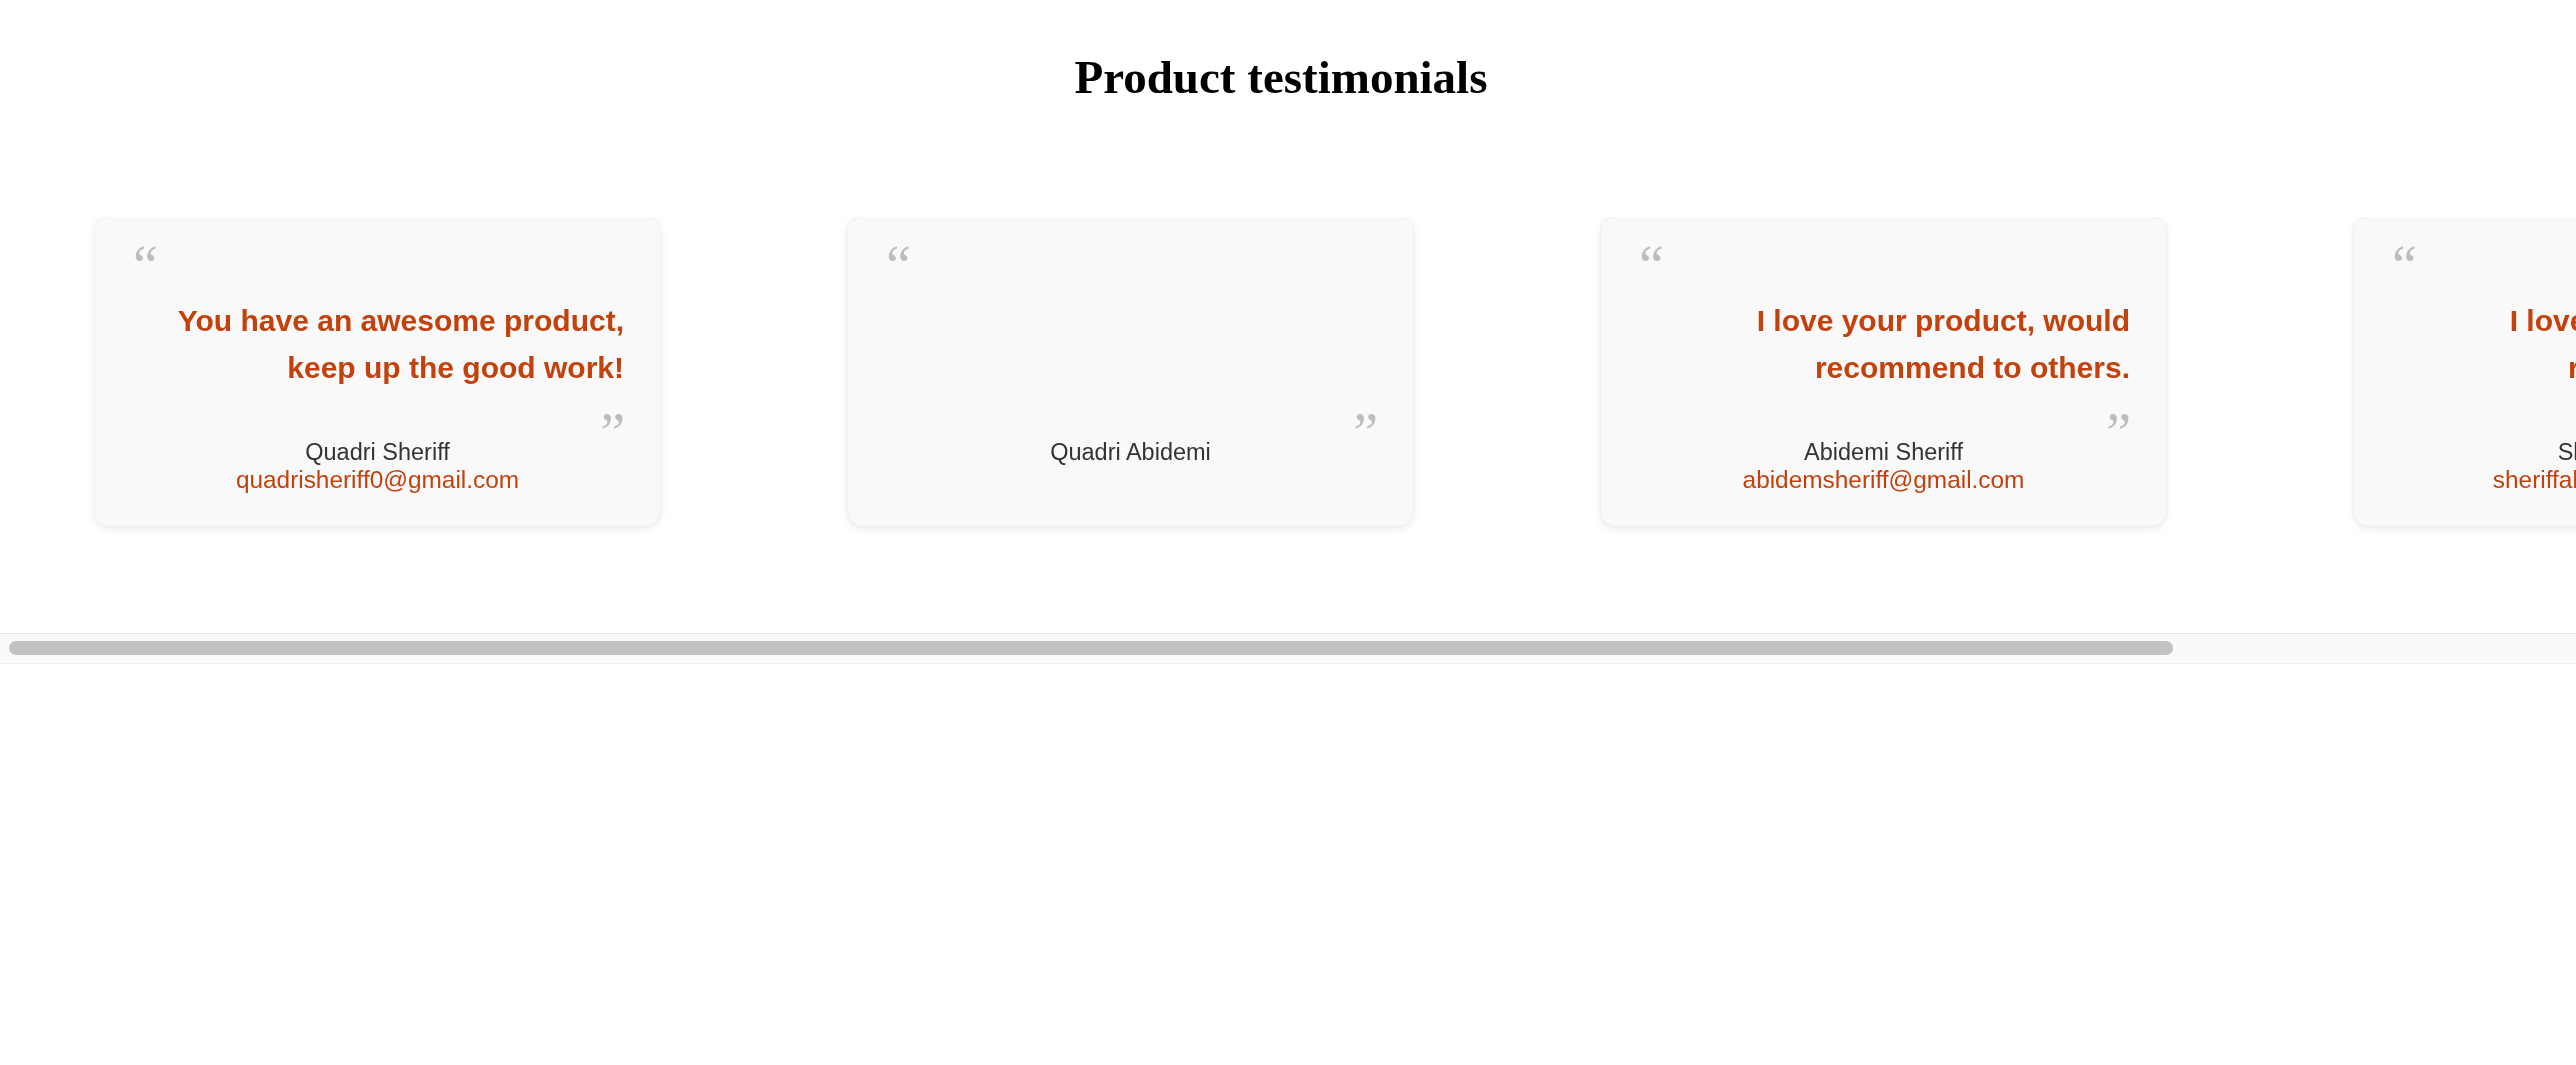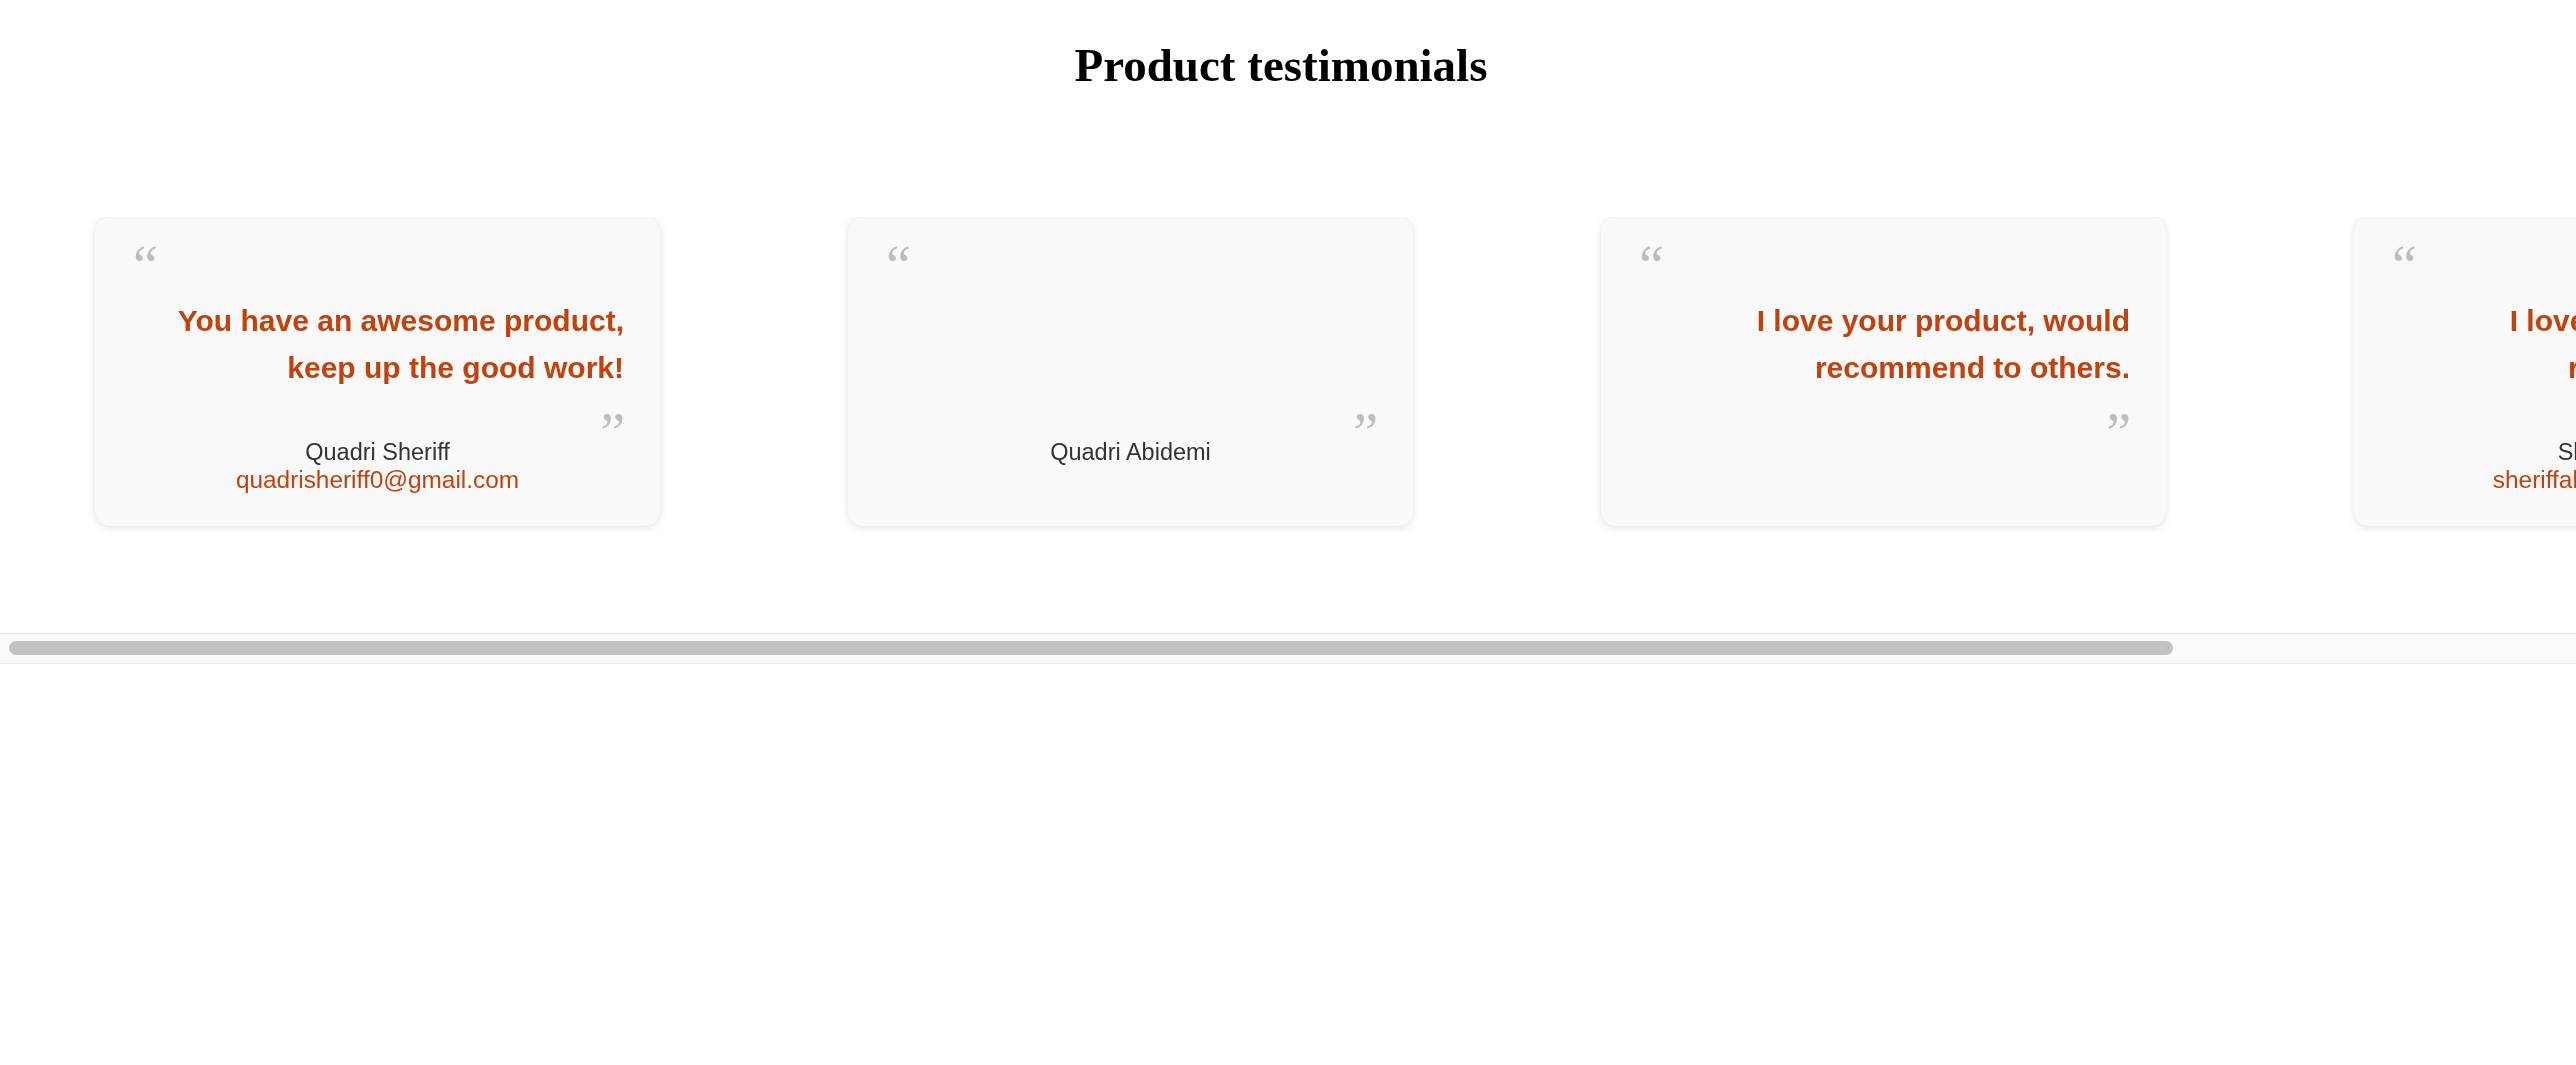--- a/index.html
+++ b/index.html
@@ -19,21 +19,21 @@
     position: relative;
     width: 2576px;
     height: 1065px;
     background: #ffffff;
   }
 
   
   .page-title {
     position: absolute;
     left: 0;
-    top: 6px;
+    top: 18px;
     width: 2562px;            
     text-align: center;
     font-family: "Liberation Serif", "DejaVu Serif", serif;
     font-weight: 700;
     font-size: 47px;
     line-height: 56px;
     letter-spacing: 0px;
     color: #000000;
     white-space: nowrap;
   }
@@ -184,20 +184,24 @@
         <span class="quote-close">”</span>
         <div class="author-block">
           <p class="author-name">Quadri Abidemi</p>
         </div>
       </div>
 
       <div class="testimonial-card">
         <span class="quote-open">“</span>
         <div class="quote-body">I love your product, would recommend to others.</div>
         <span class="quote-close">”</span>
+        <div class="author-block">
+          <p class="author-name">Abidemi Sheriff</p>
+          <p class="author-email">abidemsheriff@gmail.com</p>
+        </div>
       </div>
 
       <div class="testimonial-card">
         <span class="quote-open">“</span>
         <div class="quote-body">I love your product, would recommend to others.</div>
 
         <div class="author-block">
           <p class="author-name">Sheriff Abidemi</p>
           <p class="author-email">sheriffabidemi@gmail.com</p>
         </div>

